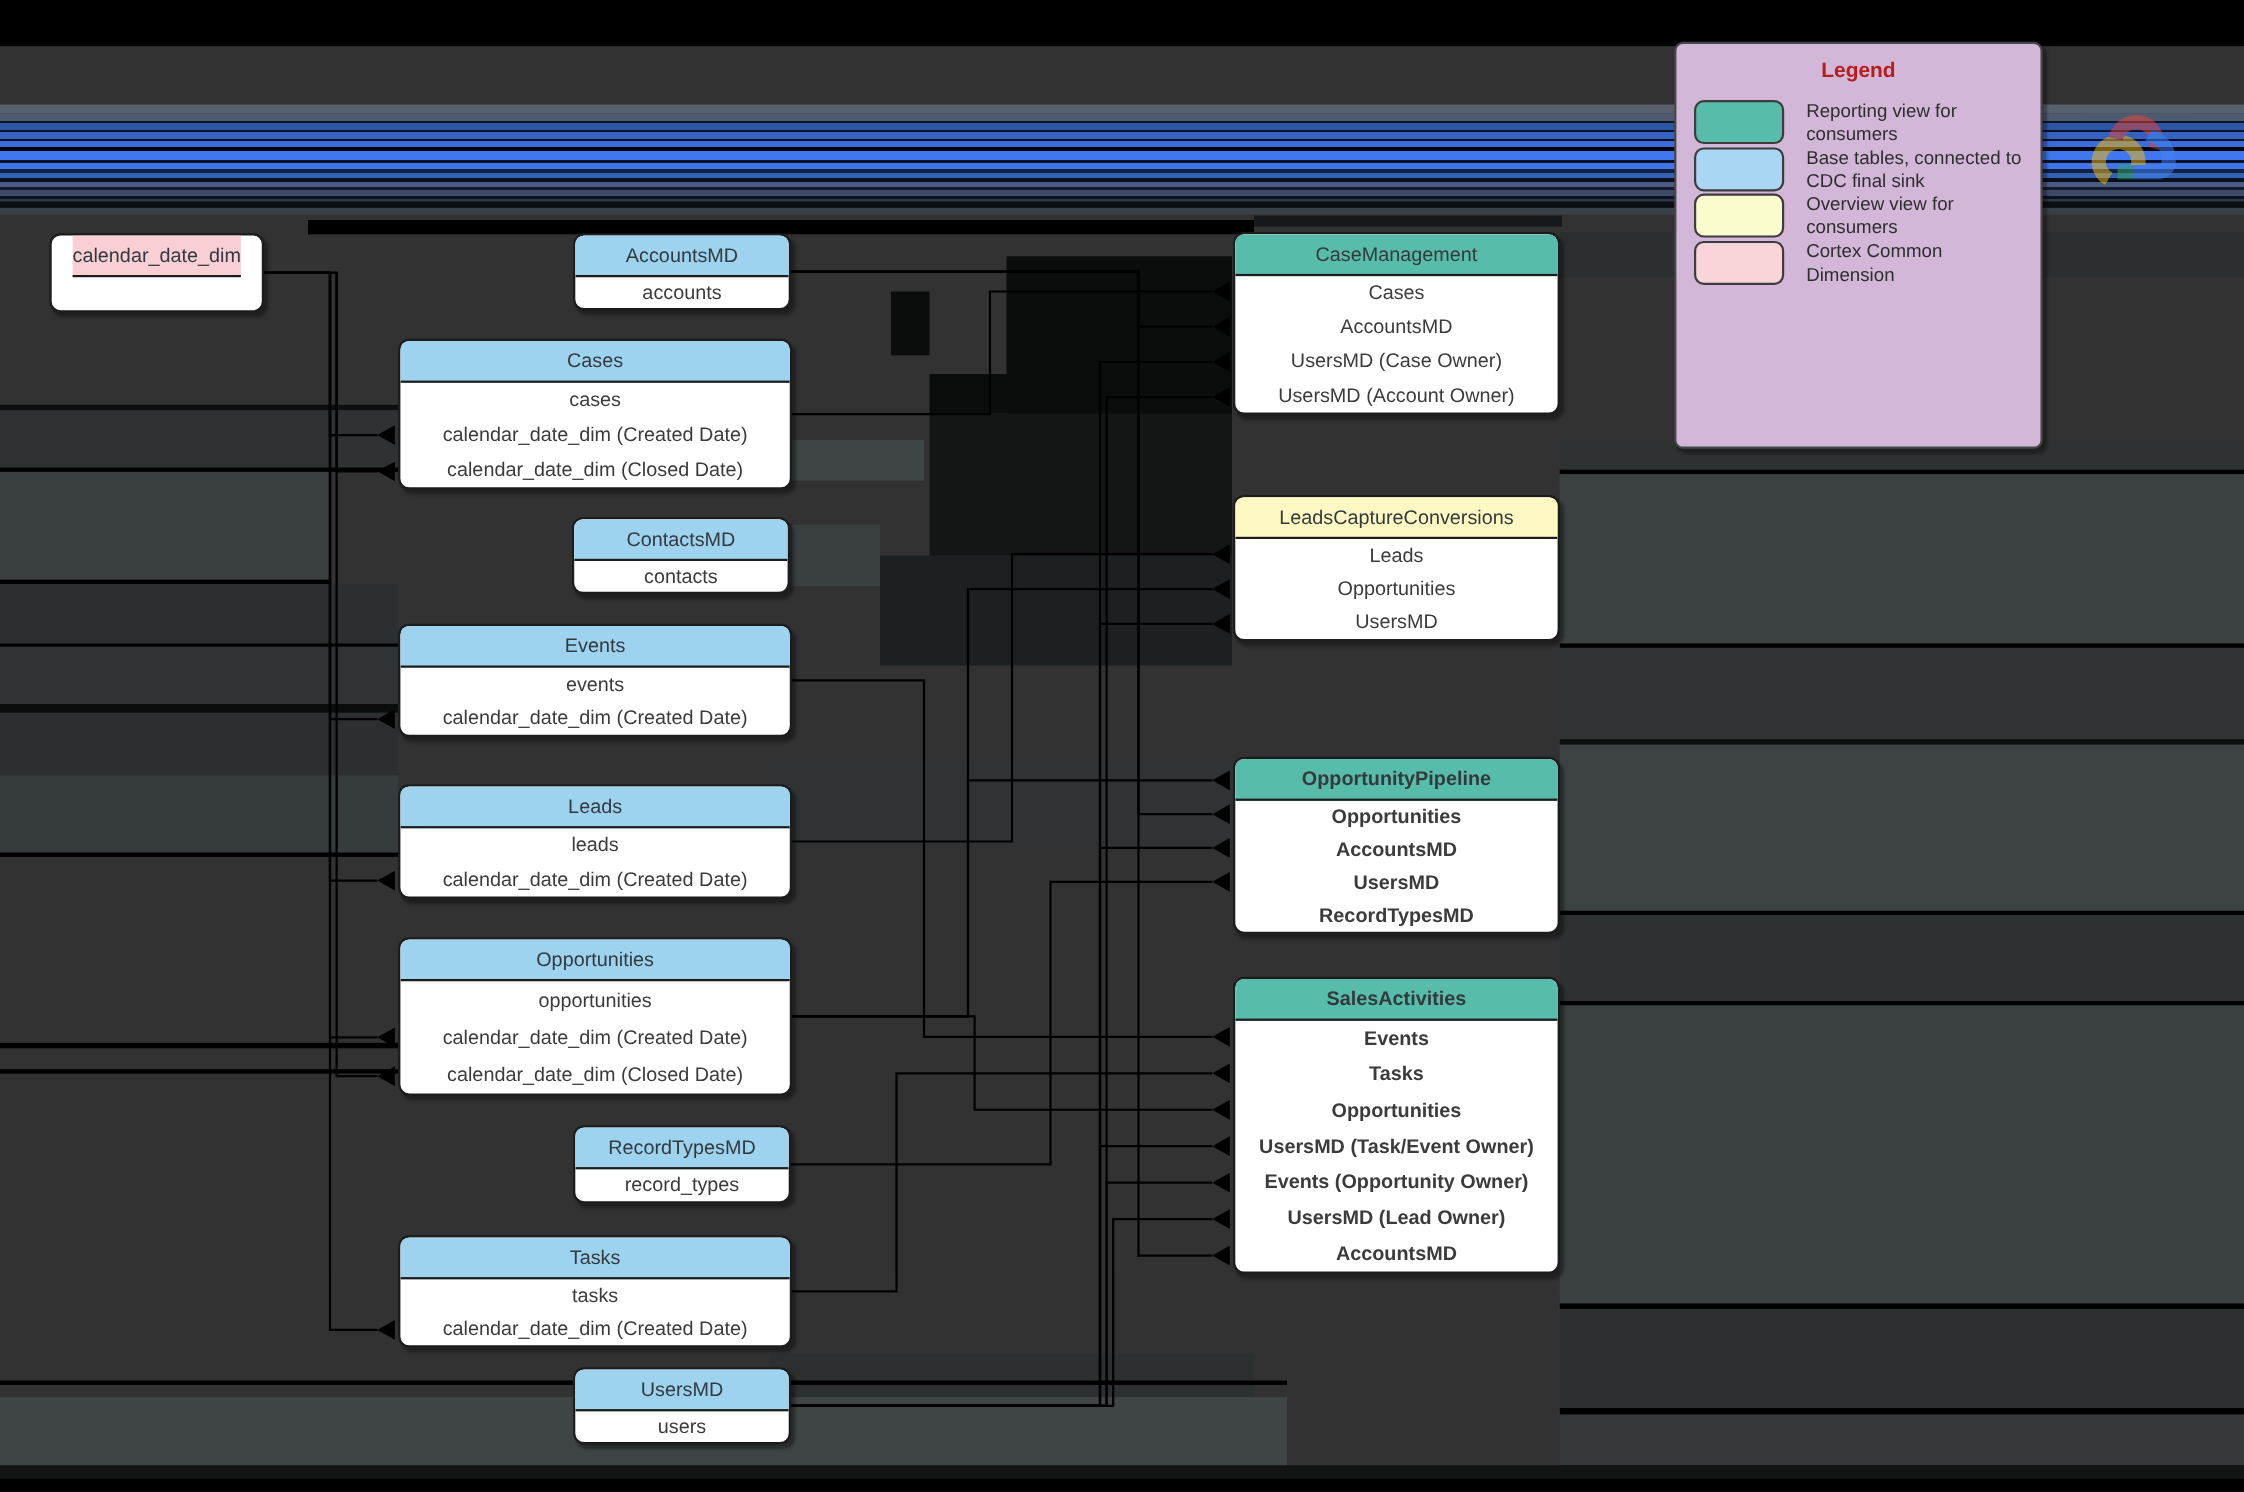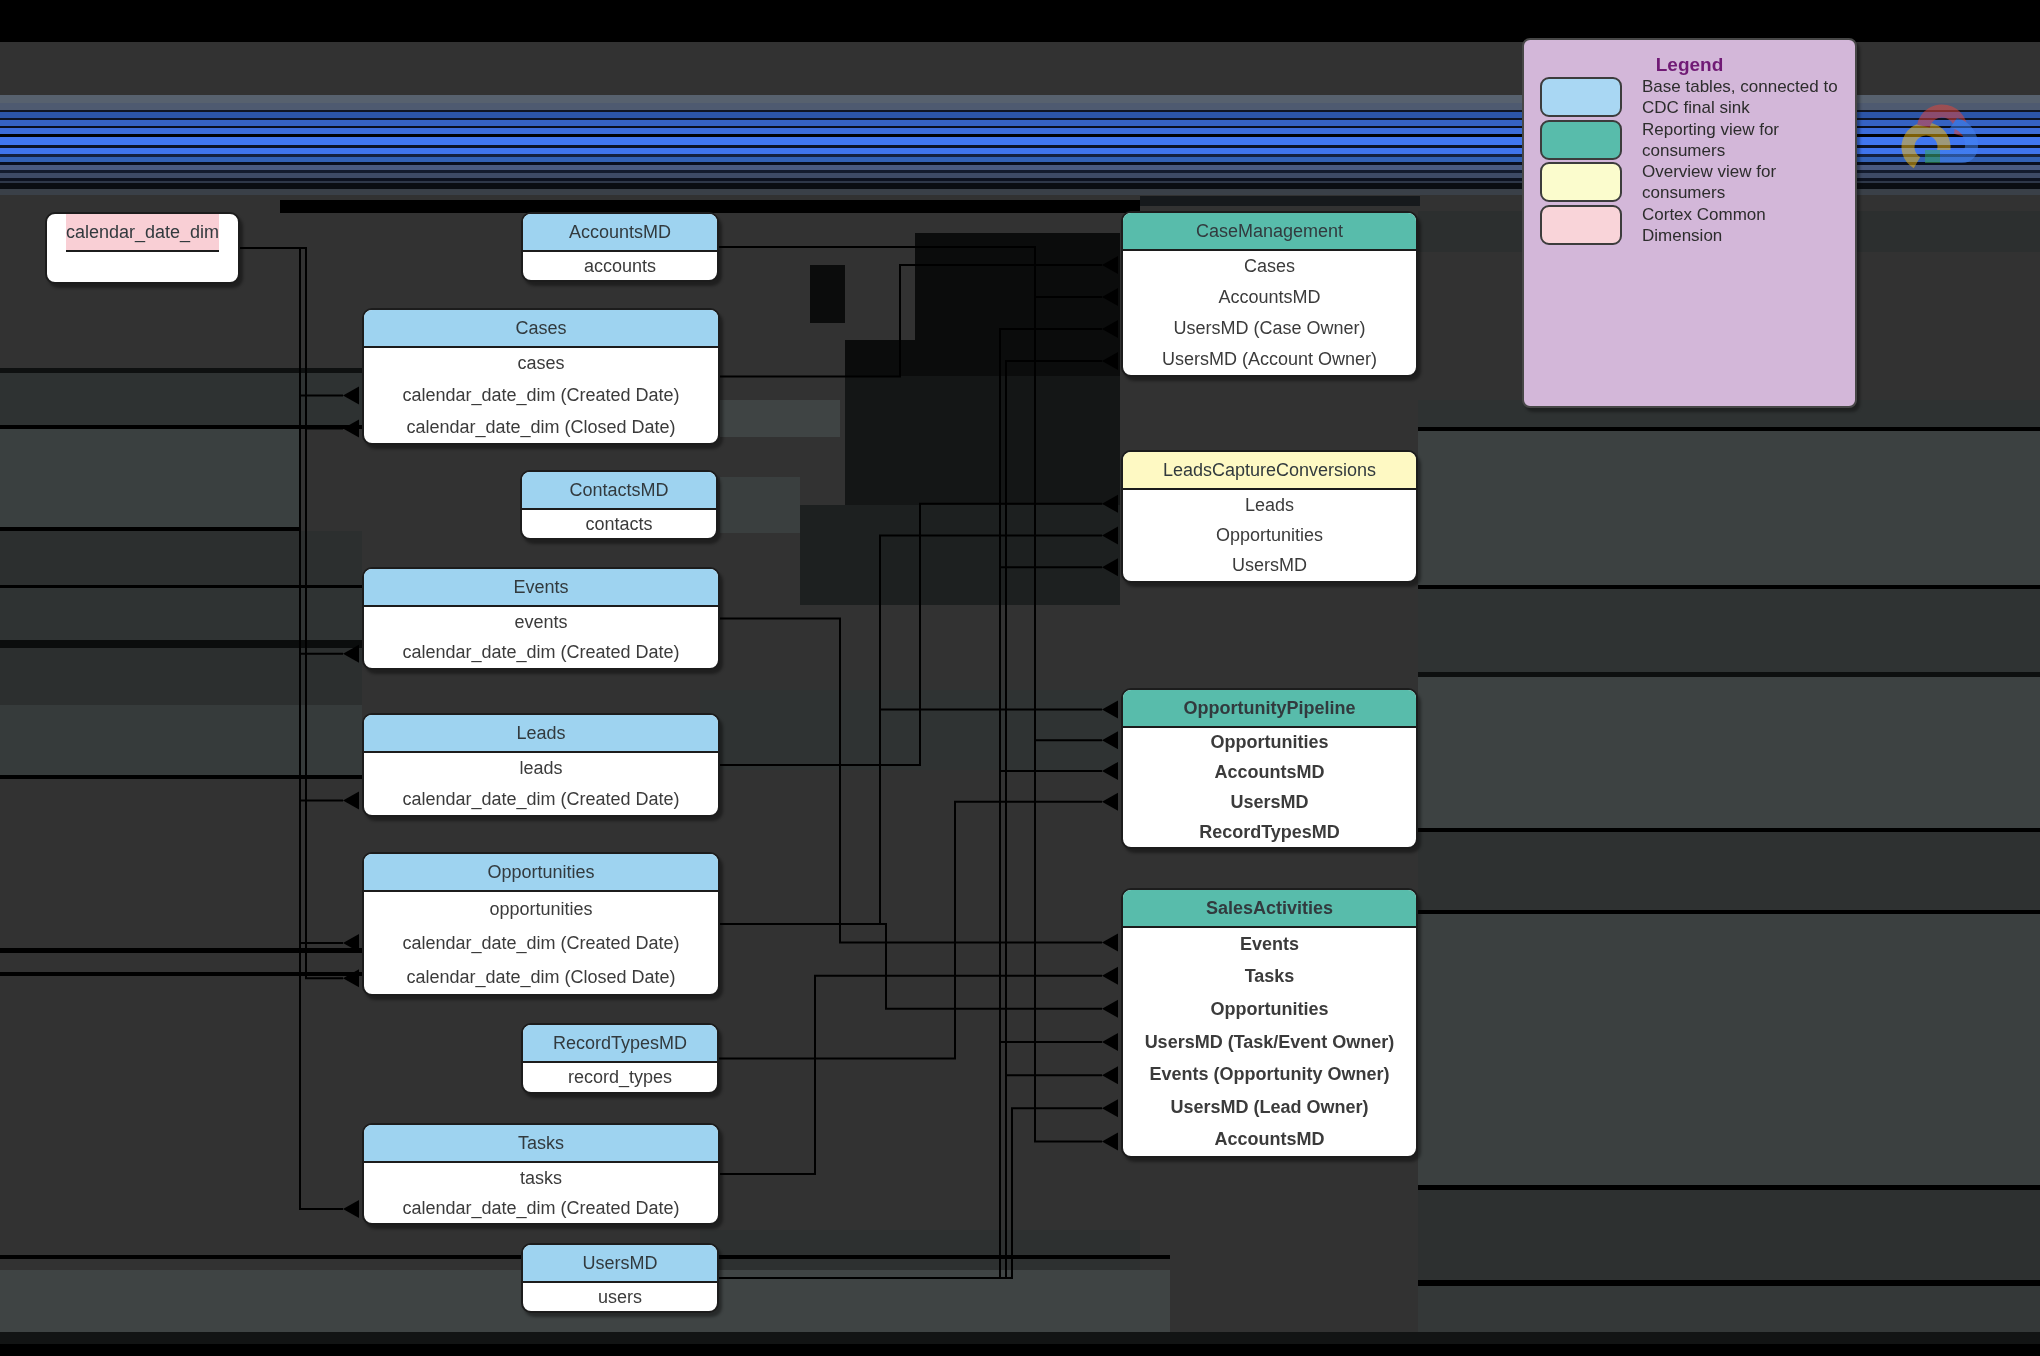--- a/index.html
+++ b/index.html
@@ -37,21 +37,21 @@
   .node-row{
     flex:1;display:flex;align-items:center;justify-content:center;
     font-size:18px;color:#3b3b3b;white-space:nowrap;
   }
   #legend{
     position:absolute;left:1522px;top:38px;width:335px;height:370px;z-index:4;
     background:#d3b7d9;border:2px solid #474747;border-radius:8px;
     box-shadow:3px 4px 3px rgba(0,0,0,.35);
     display:flex;flex-direction:column;box-sizing:border-box;padding:14px 16px 10px 16px;
   }
-  #legend-title{text-align:center;font-weight:bold;font-size:19px;color:#701a75;}
+  #legend-title{text-align:center;font-weight:bold;font-size:19px;color:#b91c1c;margin-bottom:14px;}
   .legend-item{flex:1;display:flex;align-items:center;gap:20px;}
   .legend-swatch{
     width:78px;height:36px;border:2px solid #3c3c3c;border-radius:9px;flex:0 0 auto;
   }
   .legend-label{font-size:17px;color:#2d2d2d;line-height:1.25;width:200px;}
   #logo{position:absolute;left:1893px;top:96px;width:100px;height:84px;z-index:3;}
   #logo-stripes{
     position:absolute;left:1893px;top:103px;width:100px;height:77px;z-index:4;opacity:.5;
     background:linear-gradient(to bottom,
       #4e5a70 0px,#4e5a70 7px,#101522 7px,#101522 9px,
@@ -279,26 +279,26 @@
           <div class="node-row">UsersMD (Lead Owner)</div>
           <div class="node-row">AccountsMD</div>
         </div>
       </div>
     </div>
 
   <div id="legend">
     <div id="legend-title">Legend</div>
     <div id="legend-items">
         <div class="legend-item">
+          <div class="legend-swatch" style="background: rgb(88, 188, 171);"></div>
+          <div class="legend-label">Reporting view for consumers</div>
+        </div>
+        <div class="legend-item">
           <div class="legend-swatch" style="background: rgb(169, 215, 243);"></div>
           <div class="legend-label">Base tables, connected to CDC final sink</div>
-        </div>
-        <div class="legend-item">
-          <div class="legend-swatch" style="background: rgb(88, 188, 171);"></div>
-          <div class="legend-label">Reporting view for consumers</div>
         </div>
         <div class="legend-item">
           <div class="legend-swatch" style="background: rgb(251, 252, 205);"></div>
           <div class="legend-label">Overview view for consumers</div>
         </div>
         <div class="legend-item">
           <div class="legend-swatch" style="background: rgb(249, 212, 217);"></div>
           <div class="legend-label">Cortex Common Dimension</div>
         </div>
       </div>

